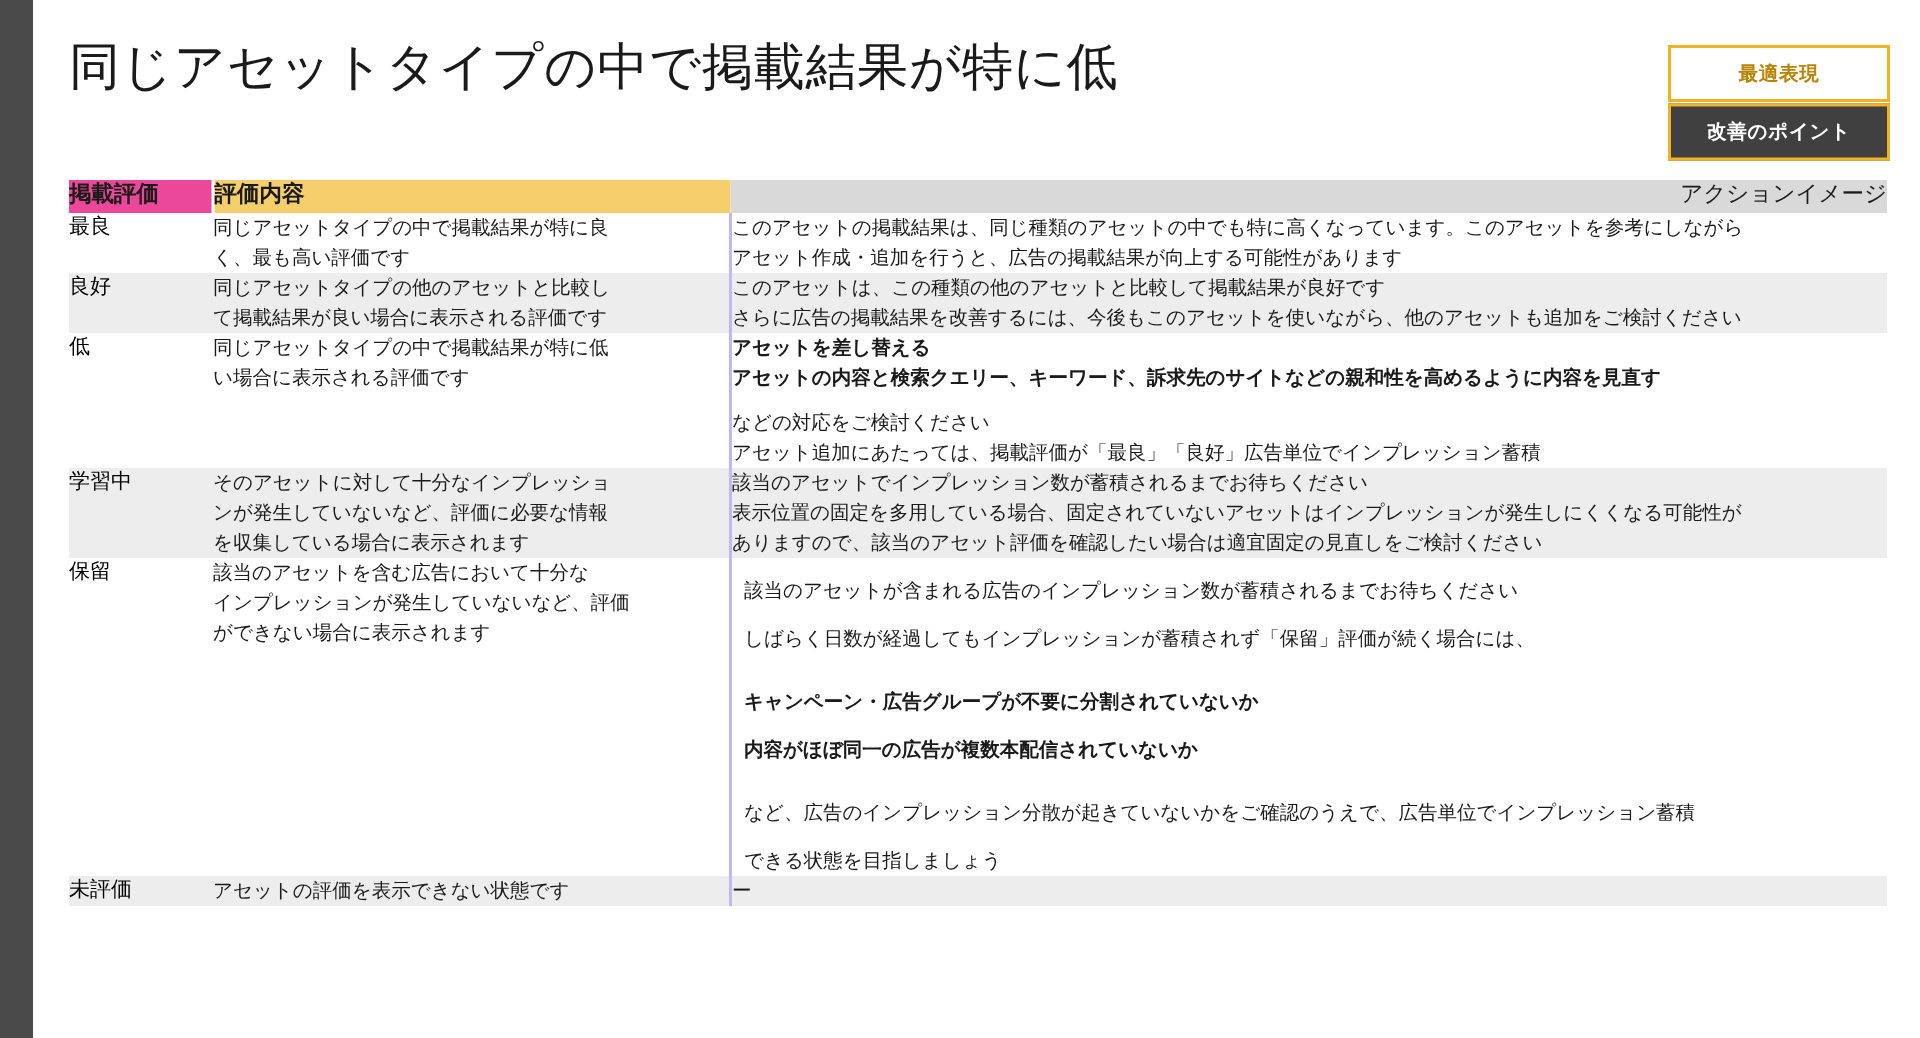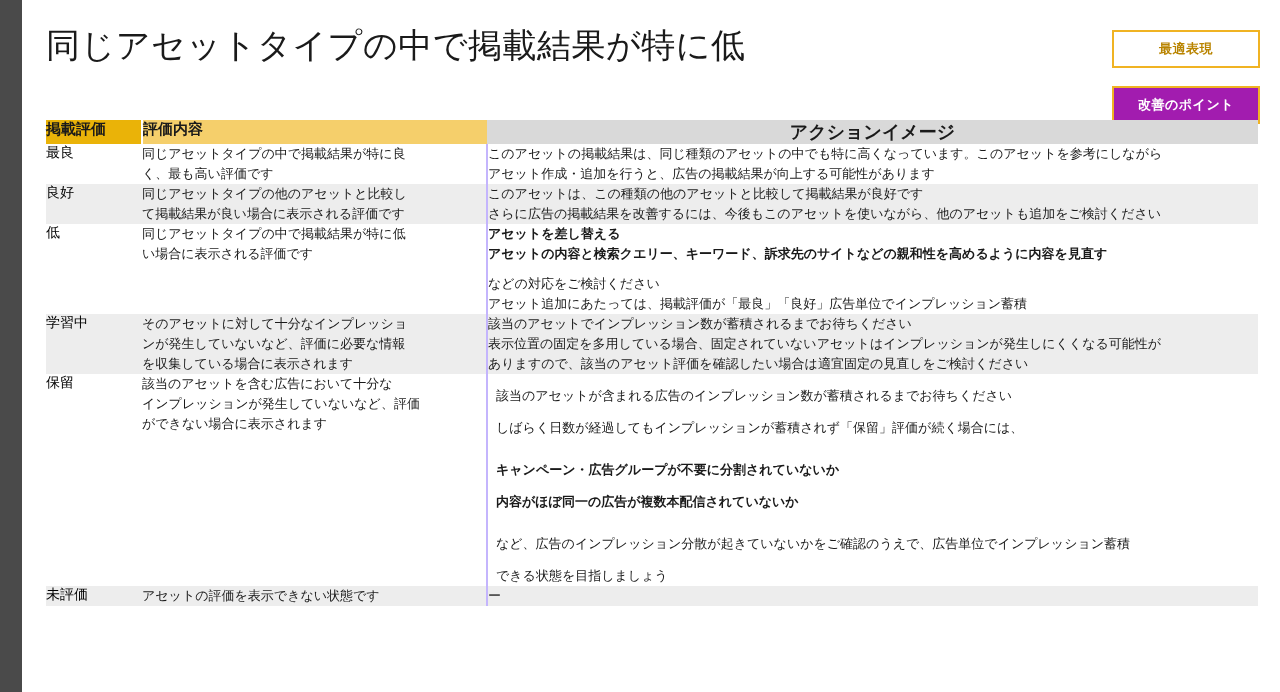--- a/index.html
+++ b/index.html
@@ -59,62 +59,62 @@
     font-weight: bold;
     letter-spacing: 0.5px;
     text-align: right;
   }
   .badge-outline {
     border: 2px solid #f0b323;
     color: #b98400;
     background: #ffffff;
   }
   .badge-filled {
-    margin-top: 18px;
-    background: #a21caf;
+    margin-top: 1px;
+    background: #404040;
     color: #ffffff;
     border: 2px solid #f0b323;
   }
   table.report {
     position: absolute;
     left: 24px;
     top: 120px;
     width: 1212px;
     border-collapse: collapse;
     table-layout: fixed;
   }
   table.report th, table.report td {
     vertical-align: top;
     padding: 0;
   }
   .th-eval {
     width: 96px;
-    background: #eab308;
+    background: #ec4899;
     color: #1a1a1a;
     font-size: 15px;
     font-weight: bold;
     text-align: left;
     padding: 8px 0 8px 12px;
     height: 22px;
   }
   .th-content {
     width: 330px;
     background: #f5cf6b;
     color: #1a1a1a;
     font-size: 15px;
     font-weight: bold;
     text-align: left;
     padding: 8px 0 8px 12px;
   }
   .th-action {
     background: #d9d9d9;
     color: #1a1a1a;
-    font-size: 18px;
-    font-weight: bold;
-    text-align: center;
+    font-size: 15px;
+    font-weight: normal;
+    text-align: right;
     padding: 8px 0 8px 14px;
   }
   .c-eval {
     font-size: 14px;
     color: #000000;
     padding: 14px 0 14px 12px;
   }
   .c-content {
     font-size: 13px;
     line-height: 20px;

